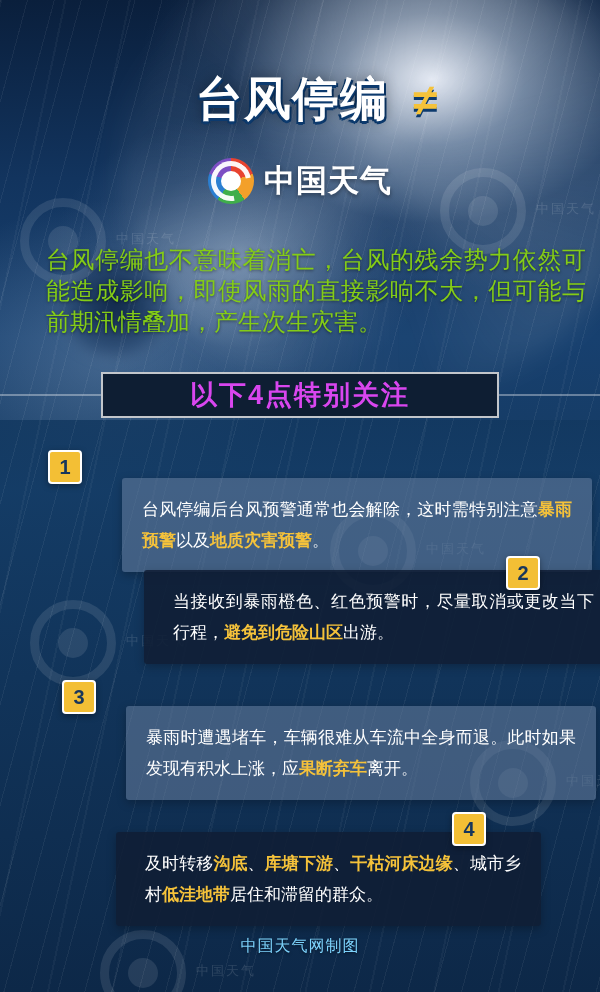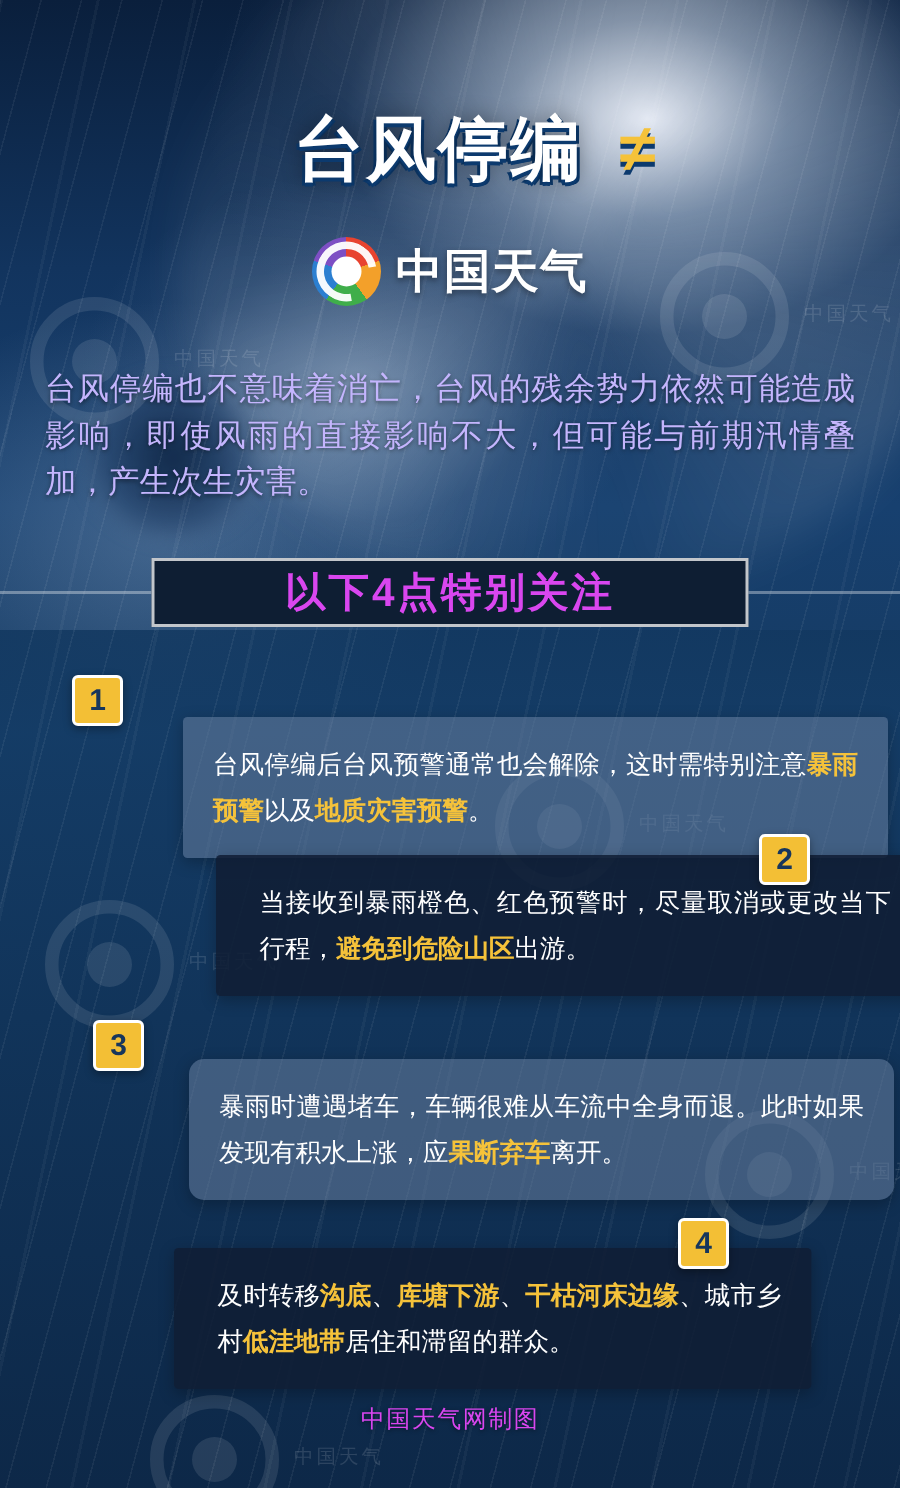--- a/index.html
+++ b/index.html
@@ -113,23 +113,23 @@
   .brand-logo::before {
     content: ""; position: absolute; width: 30px; height: 30px; border-radius: 50%;
     border: 5px solid rgba(255,255,255,0.95); border-right-color: transparent; transform: rotate(35deg);
   }
   .brand-text {
     font-size: 31px; font-weight: bold; color: #ffffff;
     text-shadow: 0 2px 4px rgba(0,0,0,.4); letter-spacing: 1px;
   }
 
   .intro {
-    position: absolute; top: 244px; left: 30px; width: 540px;
-    color: #c4b5fd;
-    font-size: 21px;
+    position: absolute; top: 244px; left: 46px; width: 540px;
+    color: #84cc16;
+    font-size: 24px;
     line-height: 31px;
     text-align: justify;
     text-shadow: 0 1px 3px rgba(0,0,0,.5);
   }
 
   
   .banner-row {
     position: absolute; top: 372px; left: 0; width: 600px; height: 46px;
     display: flex; align-items: center;
   }
@@ -170,29 +170,29 @@
     font-size: 20px; font-weight: bold;
     display: flex; align-items: center; justify-content: center;
     box-shadow: 0 2px 6px rgba(0,0,0,.35);
     z-index: 5;
   }
 
   .c1 { top: 478px; left: 78px; width: 470px; }
   .n1 { top: 450px; left: 48px; }
   .c2 { top: 570px; left: 100px; width: 470px; }
   .n2 { top: 556px; left: 506px; }
-  .c3 { top: 706px; left: 82px; width: 470px; border-radius: 10px; }
+  .c3 { top: 706px; left: 82px; width: 470px; }
   .n3 { top: 680px; left: 62px; }
   .c4 { top: 832px; left: 72px; width: 425px; font-family: Liberation Serif, serif; }
   .n4 { top: 812px; left: 452px; }
 
   .footer {
     position: absolute; top: 936px; left: 0; width: 600px;
     text-align: center;
-    color: #d946ef;
+    color: #7dd3fc;
     font-size: 16px;
     text-shadow: 0 1px 3px rgba(0,0,0,.5);
     letter-spacing: 1px;
   }
 </style>
 </head>
 <body>
 
 <div class="wrap">
 

